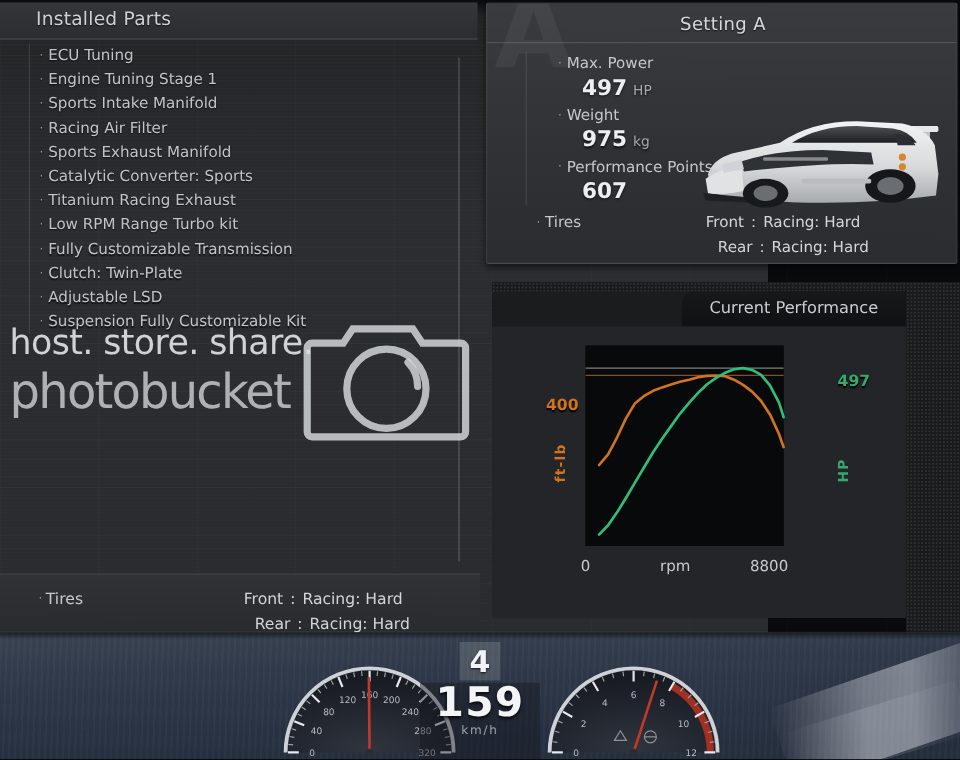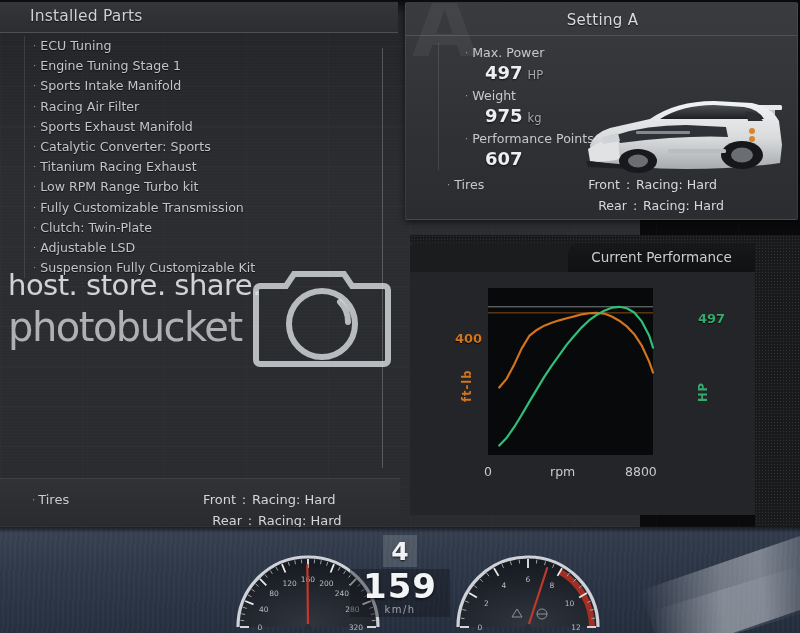--- a/index.html
+++ b/index.html
@@ -247,21 +247,21 @@
   #tacho  { position: absolute; left: 452px; top: 8px; width: 152px; height: 95px; }
 
   #gear-box {
     position: absolute; left: 383px; top: 8px; width: 34px; height: 32px;
     background: rgba(228,230,234,0.17);
     display: flex; align-items: center; justify-content: center;
   }
   #gear-num { font-size: 25px; font-weight: bold; color: #f0f2f5; line-height: 1;
               text-shadow: 0 1px 2px rgba(0,0,0,.8); }
   #speed-box {
-    position: absolute; left: 350px; top: 42px; width: 100px; height: 48px;
+    position: absolute; left: 350px; top: 42px; width: 100px; height: 64px;
     background: rgba(20,22,28,0.42);
     text-align: center;
   }
   #speed-num { font-size: 34px; font-weight: bold; color: #f2f4f6; line-height: 34px;
                letter-spacing: 1px; text-shadow: 0 1px 3px rgba(0,0,0,.85); }
   #speed-unit { font-size: 10px; color: #9fa3aa; letter-spacing: 1.5px; margin-top: 1px; }
   .tick-lbl { font-size: 7.5px; fill: #b9bcc1; font-family: "DejaVu Sans", sans-serif; }
 </style>
 </head>
 <body>

